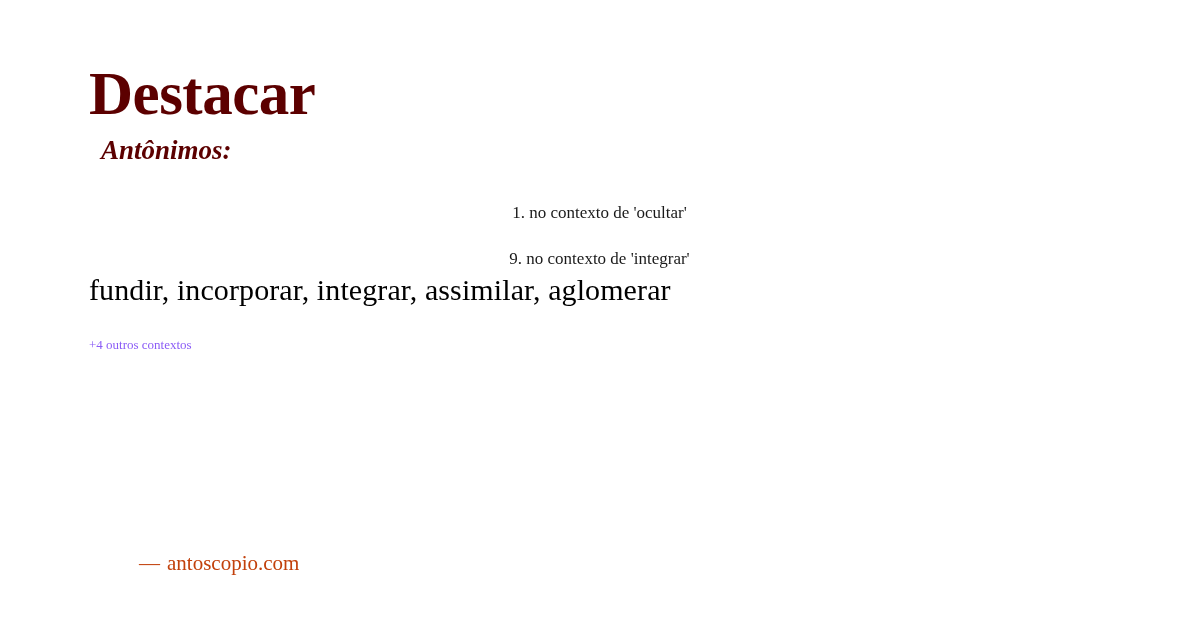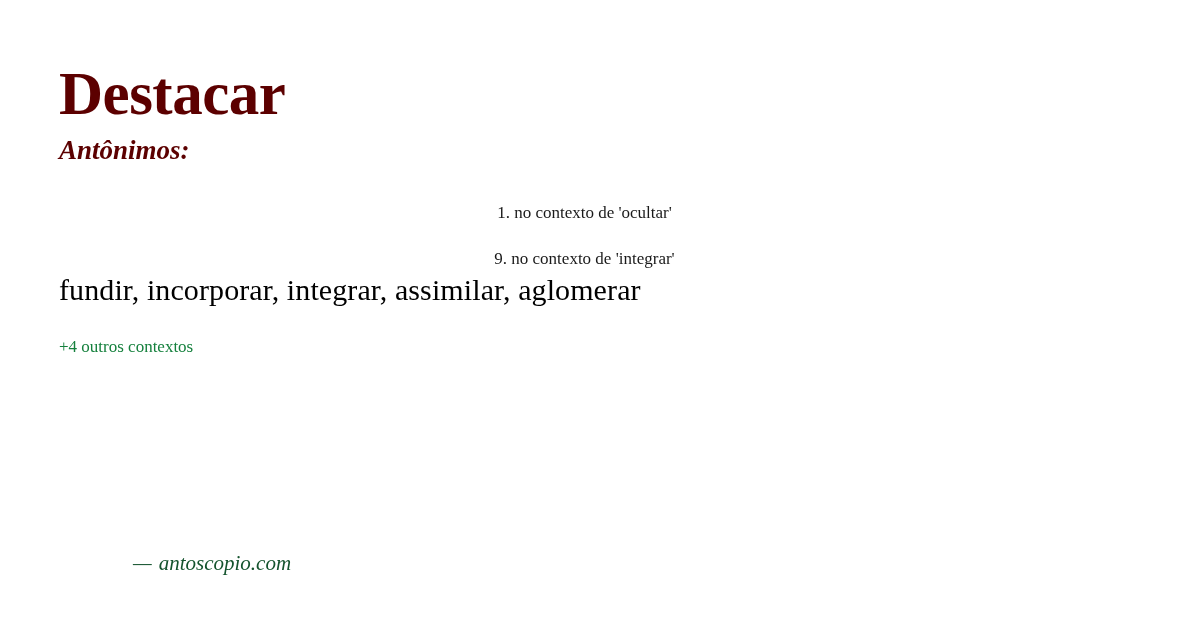--- a/index.html
+++ b/index.html
@@ -12,38 +12,38 @@
     background: #ffffff;
     font-family: "Liberation Serif", "DejaVu Serif", serif;
     color: #111111;
     overflow: hidden;
   }
   .page {
     position: relative;
     width: 1200px;
     height: 628px;
     box-sizing: border-box;
-    padding: 62px 90px 0 59px;
+    padding: 62px 90px 0 89px;
   }
   .title {
     font-family: "Liberation Serif", "DejaVu Serif", serif;
     font-size: 61px;
     font-weight: bold;
     color: #5c0000;
     line-height: 1.05;
     letter-spacing: -0.5px;
     margin: 0;
   }
   .subtitle {
     font-family: "Liberation Serif", "DejaVu Serif", serif;
     font-size: 27px;
     font-weight: bold;
     font-style: italic;
     color: #5c0000;
-    margin: 8px 0 0 0;
+    margin: 8px 0 0 12px;
     line-height: 1.2;
   }
   .senses {
     margin-top: 36px;
   }
   .sense {
     margin-bottom: 24px;
   }
   .sense-context {
     font-size: 17px;
@@ -53,31 +53,30 @@
     text-align: center;
   }
   .sense-words {
     font-size: 30px;
     color: #000000;
     line-height: 1.3;
     margin: 0;
     letter-spacing: 0.1px;
   }
   .more {
-    font-size: 17px;
-    color: #15803d;
+    font-size: 13px;
+    color: #8b5cf6;
     margin-top: 28px;
   }
   .source {
     position: absolute;
-    left: 133px;
+    left: 139px;
     bottom: 52px;
     font-size: 21px;
-    font-style: italic;
-    color: #14532d;
+    color: #c2410c;
   }
   .source .dash {
     margin-right: 7px;
   }
 </style>
 </head>
 <body>
 
 <div class="page">
 

